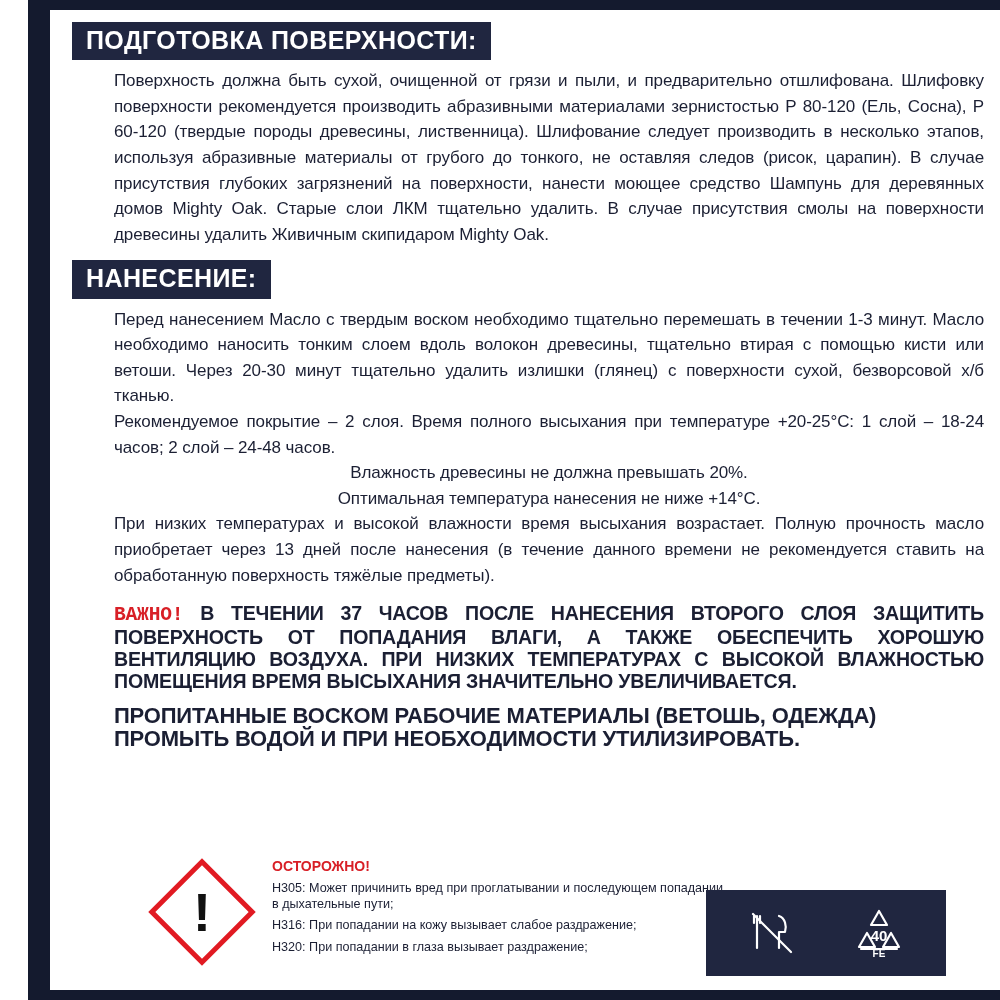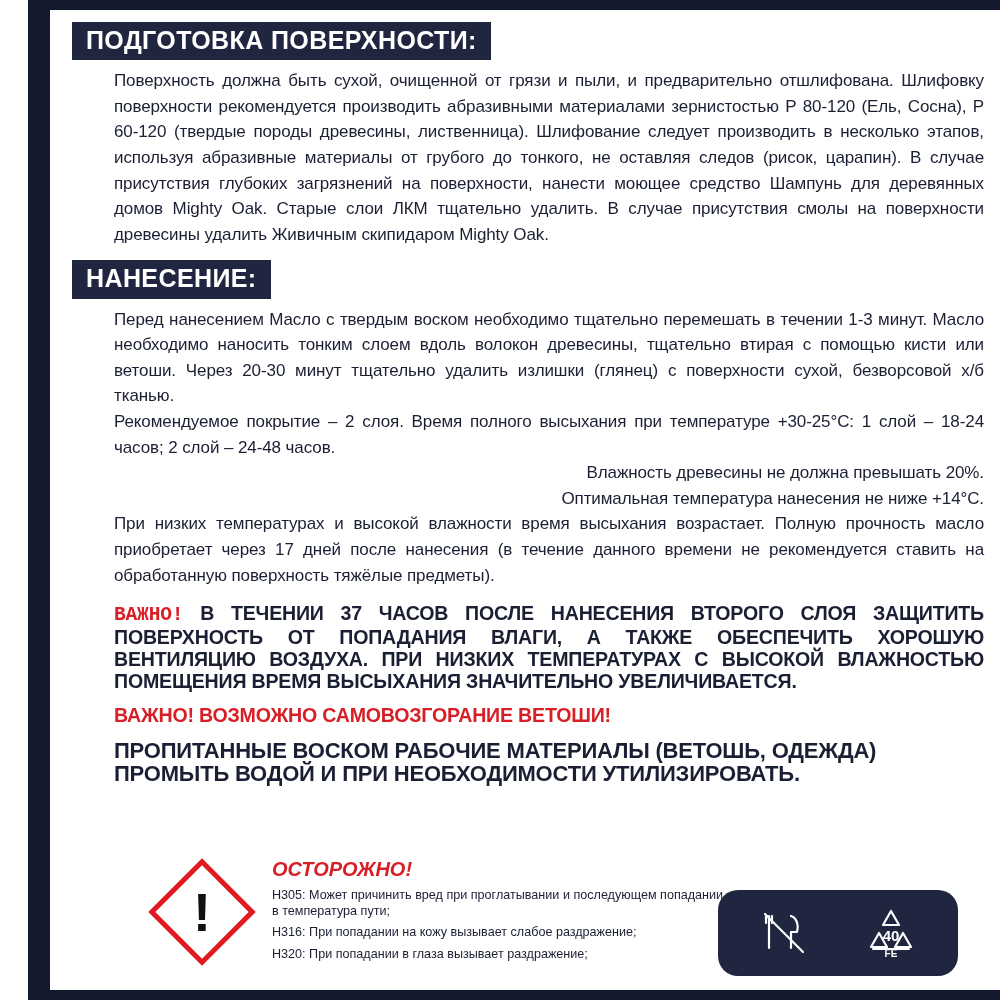--- a/index.html
+++ b/index.html
@@ -60,21 +60,21 @@
     letter-spacing: -0.1px;
   }
   .body-text.p-gap {
     margin-top: 0px;
   }
   .block2 {
     margin-top: 13px;
     text-decoration: underline;
   }
   .noindent {
-    text-align: right;
+    text-align: center;
   }
   .warn-red {
     color: #d81f26;
     font-weight: bold;
     font-family: Liberation Mono, monospace;
   }
   .caps-block {
     font-size: 19.6px;
     line-height: 22px;
     font-weight: bold;
@@ -141,42 +141,40 @@
   }
   .hazard-text {
     position: absolute;
     left: 158px;
     top: 18px;
     width: 460px;
   }
   .hazard-title {
     color: #d81f26;
     font-weight: bold;
-    font-size: 20px;
+    font-size: 14px;
     margin-bottom: 7px;
-    font-style: italic;
   }
   .hazard-line {
     font-size: 12.6px;
     line-height: 15.5px;
     color: #1b1f33;
     margin-bottom: 6px;
   }
   .pictos {
     position: absolute;
-    right: 26px;
+    right: 38px;
     bottom: 4px;
     width: 240px;
     height: 86px;
     background: #202640;
     display: flex;
     align-items: center;
     justify-content: center;
     gap: 52px;
-    border-radius: 20px;
   }
   .picto-svg {
     display: block;
   }
 </style>
 </head>
 <body>
 
 <div class="page">
   <div class="inner">
@@ -185,42 +183,41 @@
       <div class="section-head">ПОДГОТОВКА ПОВЕРХНОСТИ:</div>
     </div>
 
     <p class="body-text">Поверхность должна быть сухой, очищенной от грязи и пыли, и предварительно отшлифована. Шлифовку поверхности рекомендуется производить абразивными материалами зернистостью Р 80-120 (Ель, Сосна), Р 60-120 (твердые породы древесины, лиственница). Шлифование следует производить в несколько этапов, используя абразивные материалы от грубого до тонкого, не оставляя следов (рисок, царапин). В случае присутствия глубоких загрязнений на поверхности, нанести моющее средство Шампунь для деревянных домов Mighty Oak. Старые слои ЛКМ тщательно удалить. В случае присутствия смолы на поверхности древесины удалить Живичным скипидаром Mighty Oak.</p>
 
     <div class="head-wrap block2">
       <div class="section-head">НАНЕСЕНИЕ:</div>
     </div>
 
     <p class="body-text">Перед нанесением Масло с твердым воском необходимо тщательно перемешать в течении 1-3 минут. Масло необходимо наносить тонким слоем вдоль волокон древесины, тщательно втирая с помощью кисти или ветоши. Через 20-30 минут тщательно удалить излишки (глянец) с поверхности сухой, безворсовой х/б тканью.</p>
-    <p class="body-text p-gap">Рекомендуемое покрытие – 2 слоя. Время полного высыхания при температуре +30-25°С: 1 слой – 18-24 часов; 2 слой – 24-48 часов.</p>
+    <p class="body-text p-gap">Рекомендуемое покрытие – 2 слоя. Время полного высыхания при температуре +20-25°С: 1 слой – 18-24 часов; 2 слой – 24-48 часов.</p>
     <p class="body-text p-gap noindent">Влажность древесины не должна превышать 20%.</p>
     <p class="body-text p-gap noindent">Оптимальная температура нанесения не ниже +14°С.</p>
-    <p class="body-text p-gap">При низких температурах и высокой влажности время высыхания возрастает. Полную прочность масло приобретает через 17 дней после нанесения (в течение данного времени не рекомендуется ставить на обработанную поверхность тяжёлые предметы).</p>
+    <p class="body-text p-gap">При низких температурах и высокой влажности время высыхания возрастает. Полную прочность масло приобретает через 13 дней после нанесения (в течение данного времени не рекомендуется ставить на обработанную поверхность тяжёлые предметы).</p>
 
     <p class="caps-block"><span class="warn-red">ВАЖНО!</span><span> В ТЕЧЕНИИ 37 ЧАСОВ ПОСЛЕ НАНЕСЕНИЯ ВТОРОГО СЛОЯ ЗАЩИТИТЬ ПОВЕРХНОСТЬ ОТ ПОПАДАНИЯ ВЛАГИ, А ТАКЖЕ ОБЕСПЕЧИТЬ ХОРОШУЮ ВЕНТИЛЯЦИЮ ВОЗДУХА. ПРИ НИЗКИХ ТЕМПЕРАТУРАХ С ВЫСОКОЙ ВЛАЖНОСТЬЮ ПОМЕЩЕНИЯ ВРЕМЯ ВЫСЫХАНИЯ ЗНАЧИТЕЛЬНО УВЕЛИЧИВАЕТСЯ.</span></p>
 
-    <p class="red-line">ВАЖНО! ВОЗМОЖНО САМОВОЗГОРАНИЕ ВЕТОШИ!</p>
     <p class="caps-block2">ПРОПИТАННЫЕ ВОСКОМ РАБОЧИЕ МАТЕРИАЛЫ (ВЕТОШЬ, ОДЕЖДА) ПРОМЫТЬ ВОДОЙ И ПРИ НЕОБХОДИМОСТИ УТИЛИЗИРОВАТЬ.</p>
 
   </div>
 
   <div class="bottom">
 
     <div class="hazard-wrap">
       <div class="diamond"></div>
       <div class="excl">!</div>
     </div>
 
     <div class="hazard-text">
       <div class="hazard-title">ОСТОРОЖНО!</div>
-      <div class="hazard-line">H305: Может причинить вред при проглатывании и последующем попадании в температура пути;</div>
+      <div class="hazard-line">H305: Может причинить вред при проглатывании и последующем попадании в дыхательные пути;</div>
       <div class="hazard-line">H316: При попадании на кожу вызывает слабое раздражение;</div>
       <div class="hazard-line">H320: При попадании в глаза вызывает раздражение;</div>
     </div>
 
     <div class="pictos">
       <svg class="picto-svg" width="54" height="54" viewBox="0 0 54 54">
         <g stroke="#ffffff" stroke-width="2.2" fill="none" stroke-linecap="round" stroke-linejoin="round">
           <path d="M12 10 L12 22 M9 10 L9 17 M15 10 L15 17 M12 22 L12 42"></path>
           <path d="M34 10 C40 12 42 20 40 26 L34 26 L34 42"></path>
           <path d="M8 8 L46 46"></path>

